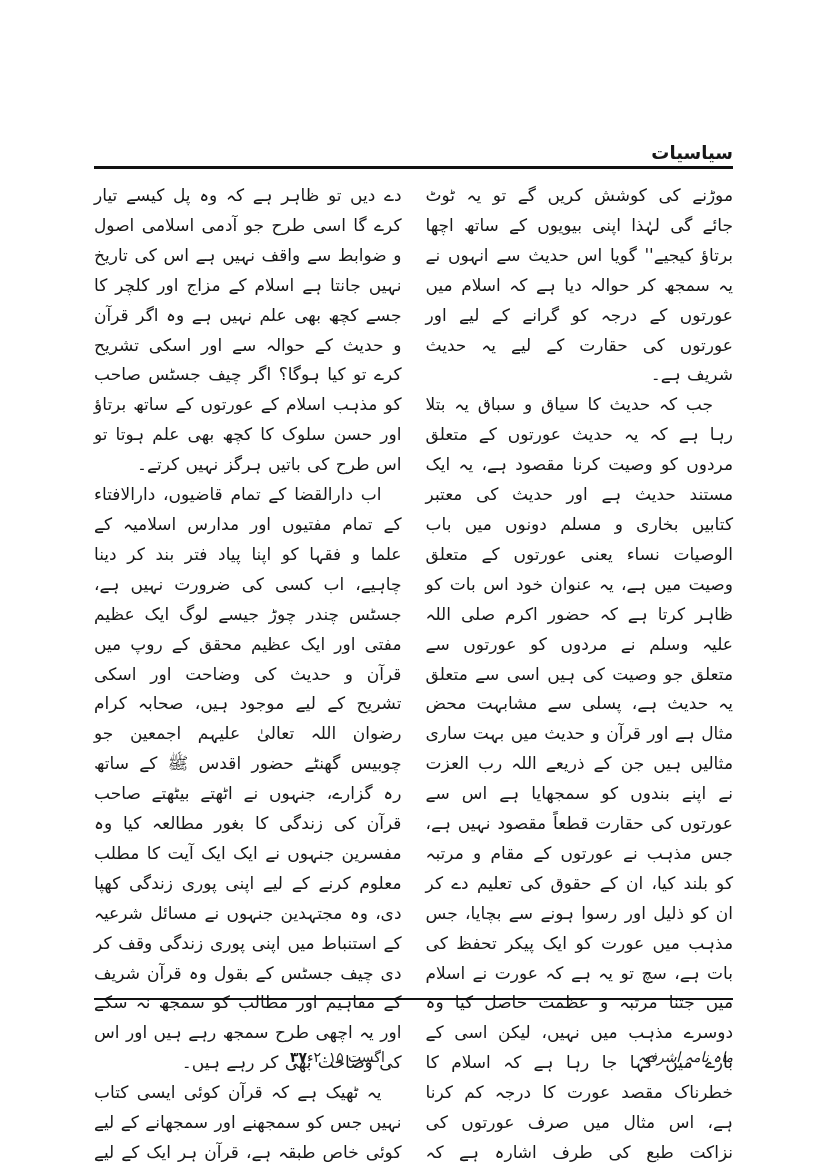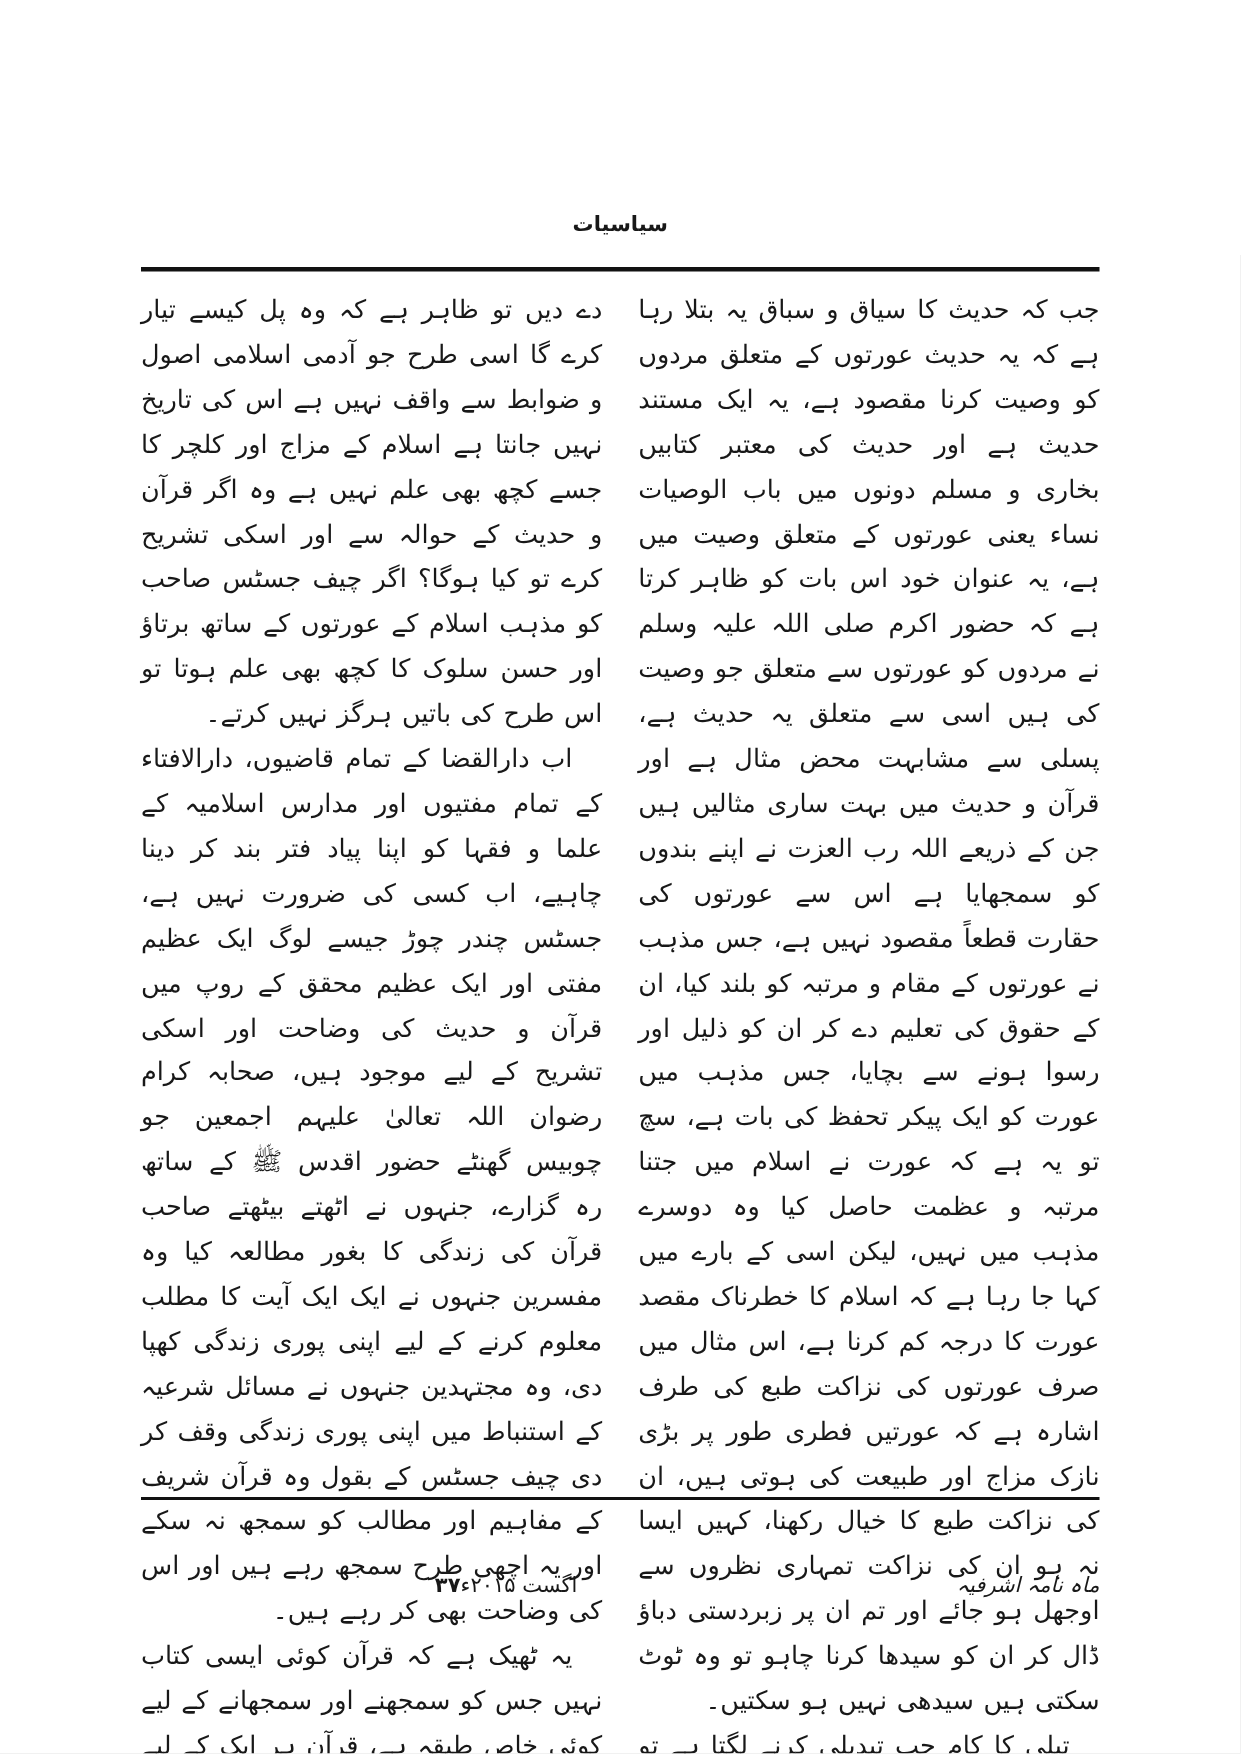--- a/index.html
+++ b/index.html
@@ -18,25 +18,24 @@
     color: #181818;
     direction: rtl;
   }
   .content {
     position: absolute;
     top: 142px;
     right: 94px;
     left: 94px;
   }
   .section-heading {
-    text-align: center;
-    font-size: 14px;
+    font-size: 18px;
     font-weight: bold;
     letter-spacing: 0.5px;
-    margin: 0 0 20px 0;
+    margin: 0 0 3px 0;
   }
   .heading-rule {
     height: 3px;
     background: #111111;
     margin-bottom: 12px;
   }
   .columns {
     display: flex;
     flex-direction: row; 
     gap: 24px;
@@ -93,20 +92,21 @@
 <body>
 
 <div class="page">
 
   <div class="content">
     <div class="section-heading">سیاسیات</div>
     <div class="heading-rule"></div>
 
     <div class="columns">
       <div class="column">
+          <p class="para">موڑنے کی کوشش کریں گے تو یہ ٹوٹ جائے گی لہٰذا اپنی بیویوں کے ساتھ اچھا برتاؤ کیجیے'' گویا اس حدیث سے انہوں نے یہ سمجھ کر حوالہ دیا ہے کہ اسلام میں عورتوں کے درجہ کو گرانے کے لیے اور عورتوں کی حقارت کے لیے یہ حدیث شریف ہے۔</p>
           <p class="para">جب کہ حدیث کا سیاق و سباق یہ بتلا رہا ہے کہ یہ حدیث عورتوں کے متعلق مردوں کو وصیت کرنا مقصود ہے، یہ ایک مستند حدیث ہے اور حدیث کی معتبر کتابیں بخاری و مسلم دونوں میں باب الوصیات نساء یعنی عورتوں کے متعلق وصیت میں ہے، یہ عنوان خود اس بات کو ظاہر کرتا ہے کہ حضور اکرم صلی اللہ علیہ وسلم نے مردوں کو عورتوں سے متعلق جو وصیت کی ہیں اسی سے متعلق یہ حدیث ہے، پسلی سے مشابہت محض مثال ہے اور قرآن و حدیث میں بہت ساری مثالیں ہیں جن کے ذریعے اللہ رب العزت نے اپنے بندوں کو سمجھایا ہے اس سے عورتوں کی حقارت قطعاً مقصود نہیں ہے، جس مذہب نے عورتوں کے مقام و مرتبہ کو بلند کیا، ان کے حقوق کی تعلیم دے کر ان کو ذلیل اور رسوا ہونے سے بچایا، جس مذہب میں عورت کو ایک پیکر تحفظ کی بات ہے، سچ تو یہ ہے کہ عورت نے اسلام میں جتنا مرتبہ و عظمت حاصل کیا وہ دوسرے مذہب میں نہیں، لیکن اسی کے بارے میں کہا جا رہا ہے کہ اسلام کا خطرناک مقصد عورت کا درجہ کم کرنا ہے، اس مثال میں صرف عورتوں کی نزاکت طبع کی طرف اشارہ ہے کہ عورتیں فطری طور پر بڑی نازک مزاج اور طبیعت کی ہوتی ہیں، ان کی نزاکت طبع کا خیال رکھنا، کہیں ایسا نہ ہو ان کی نزاکت تمہاری نظروں سے اوجھل ہو جائے اور تم ان پر زبردستی دباؤ ڈال کر ان کو سیدھا کرنا چاہو تو وہ ٹوٹ سکتی ہیں سیدھی نہیں ہو سکتیں۔</p>
           <p class="para">تیلی کا کام جب تبدیلی کرنے لگتا ہے تو معاملہ گڑبڑ ہو جاتا ہے، ایک پڑھی کو اگر آپ کسی پل کے ڈیزائن کرنے کے لیے انجینئر کا درجہ</p>
         </div>
       <div class="column">
           <p class="para">دے دیں تو ظاہر ہے کہ وہ پل کیسے تیار کرے گا اسی طرح جو آدمی اسلامی اصول و ضوابط سے واقف نہیں ہے اس کی تاریخ نہیں جانتا ہے اسلام کے مزاج اور کلچر کا جسے کچھ بھی علم نہیں ہے وہ اگر قرآن و حدیث کے حوالہ سے اور اسکی تشریح کرے تو کیا ہوگا؟ اگر چیف جسٹس صاحب کو مذہب اسلام کے عورتوں کے ساتھ برتاؤ اور حسن سلوک کا کچھ بھی علم ہوتا تو اس طرح کی باتیں ہرگز نہیں کرتے۔</p>
           <p class="para">اب دارالقضا کے تمام قاضیوں، دارالافتاء کے تمام مفتیوں اور مدارس اسلامیہ کے علما و فقہا کو اپنا پیاد فتر بند کر دینا چاہیے، اب کسی کی ضرورت نہیں ہے، جسٹس چندر چوڑ جیسے لوگ ایک عظیم مفتی اور ایک عظیم محقق کے روپ میں قرآن و حدیث کی وضاحت اور اسکی تشریح کے لیے موجود ہیں، صحابہ کرام رضوان اللہ تعالیٰ علیہم اجمعین جو چوبیس گھنٹے حضور اقدس ﷺ کے ساتھ رہ گزارے، جنہوں نے اٹھتے بیٹھتے صاحب قرآن کی زندگی کا بغور مطالعہ کیا وہ مفسرین جنہوں نے ایک ایک آیت کا مطلب معلوم کرنے کے لیے اپنی پوری زندگی کھپا دی، وہ مجتہدین جنہوں نے مسائل شرعیہ کے استنباط میں اپنی پوری زندگی وقف کر دی چیف جسٹس کے بقول وہ قرآن شریف کے مفاہیم اور مطالب کو سمجھ نہ سکے اور یہ اچھی طرح سمجھ رہے ہیں اور اس کی وضاحت بھی کر رہے ہیں۔</p>
           <p class="para">یہ ٹھیک ہے کہ قرآن کوئی ایسی کتاب نہیں جس کو سمجھنے اور سمجھانے کے لیے کوئی خاص طبقہ ہے، قرآن ہر ایک کے لیے مشعل راہ اور کتاب رہنمائی ہے، وہ عام لوگوں کی ایک کھلی ہوئی کتاب ہے اور خطاب عام ہے '' پڑھو اور غور کرو '' لیکن سمجھنے کی الگ الگ استعداد اور صلاحیتیں ہوتی ہیں، ایک شخص جس نے قرآن کے دو چار صفحے پڑھ لیے ہوں اس کا فہم و ادراک اور اس کا جس کی پوری زندگی قرآن کے سمجھنے میں گزری بھی ہو، مسائل کی تلاش و جستجو میں زندگی کے سارے لمحات وہ گزارے ہوں ان کی برابری کیسے کر سکتا ہے؟ ان دونوں کے فہم و ادراک میں آسمان و زمین کا فرق ہے، اسی لیے تو قرآن و حدیث کی تفسیر و توضیح کا حق کسی</p>
         </div>
     </div>
   </div>

